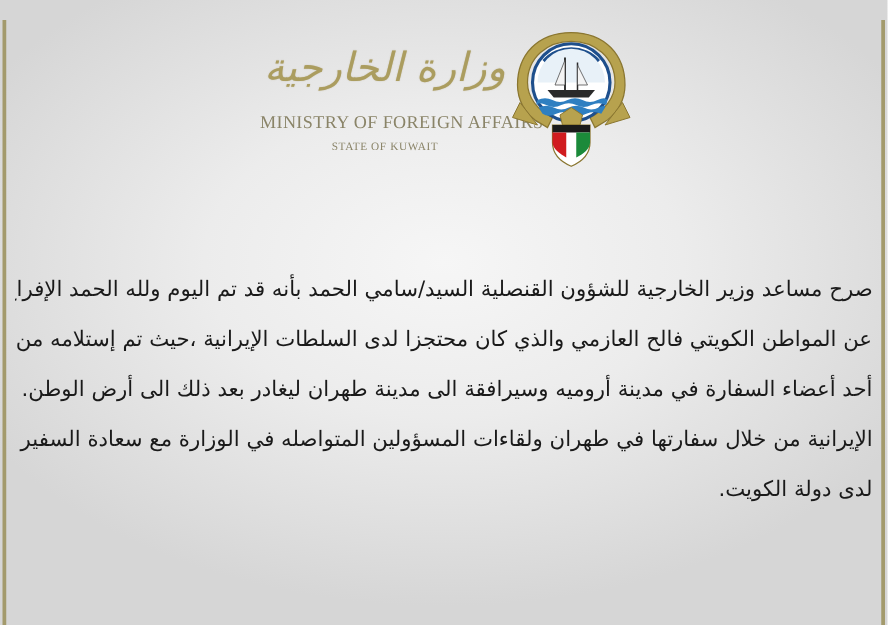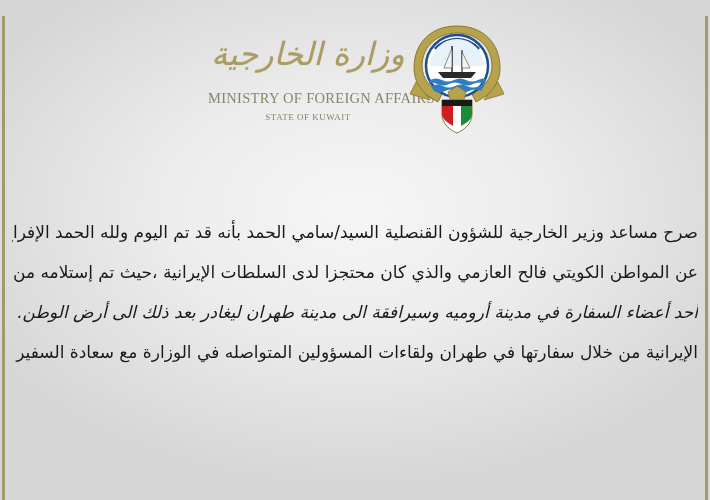--- a/index.html
+++ b/index.html
@@ -96,21 +96,20 @@
       color: #1a1a1a;
       line-height: 40px;
       height: 40px;
       white-space: nowrap;
       overflow: hidden;
       text-align: justify;
       text-align-last: justify;
     }
     .line.last {
       text-align-last: right;
-      font-style: italic;
     }
   </style>
 </head>
 <body>
 
 <div class="page">
   <div class="edge-line left"></div>
   <div class="edge-line right"></div>
 
   <div class="header">
@@ -152,14 +151,15 @@
         <path d="M53 84 L64 84 L64 92 C64 97 59 101 53 104 Z" fill="#1b8a3a"></path>
       </svg>
     </div>
   </div>
 
   <div class="content">
     <span class="line">صرح مساعد وزير الخارجية للشؤون القنصلية السيد/سامي الحمد بأنه قد تم اليوم ولله الحمد الإفراج</span>
     <span class="line">عن المواطن الكويتي فالح العازمي والذي كان محتجزا لدى السلطات الإيرانية ،حيث تم إستلامه من قبل</span>
     <span class="line last">أحد أعضاء السفارة في مدينة أروميه وسيرافقة الى مدينة طهران ليغادر بعد ذلك الى أرض الوطن.</span>
     <span class="line">الإيرانية من خلال سفارتها في طهران ولقاءات المسؤولين المتواصله في الوزارة مع سعادة السفير الإيراني</span>
+    <span class="line last">لدى دولة الكويت.</span>
   </div>
 </div>
 
 </body></html>

